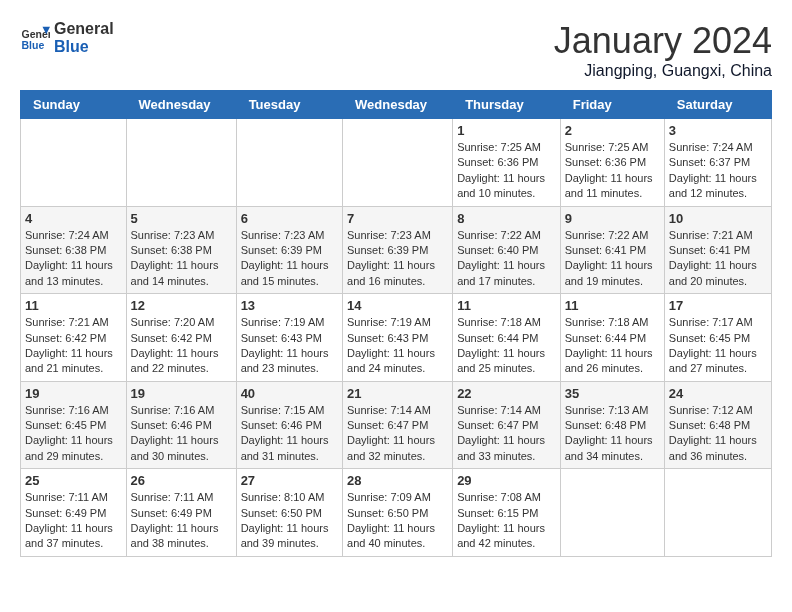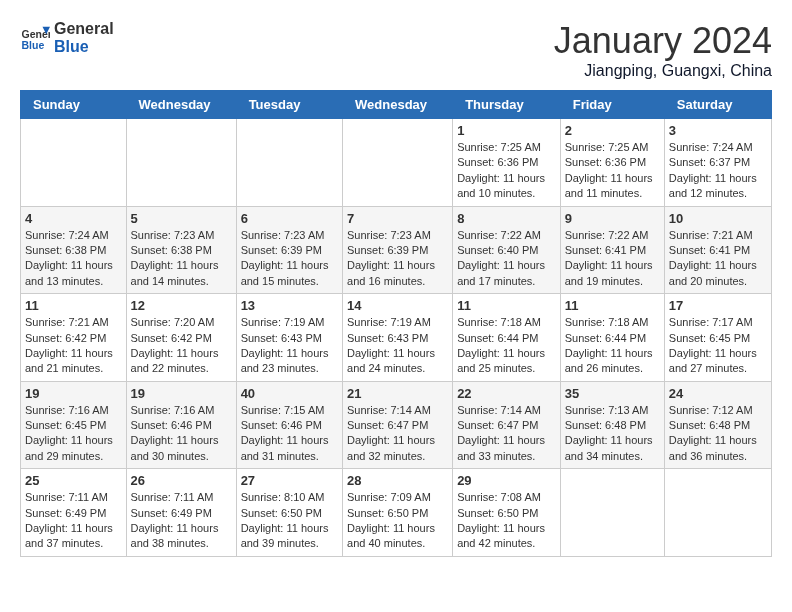--- a/index.html
+++ b/index.html
@@ -319,21 +319,21 @@
         <td>
           <span class="day-num">28</span>
           <div class="day-info">Sunrise: 7:09 AM
 Sunset: 6:50 PM
 Daylight: 11 hours
 and 40 minutes.</div>
         </td>
         <td>
           <span class="day-num">29</span>
           <div class="day-info">Sunrise: 7:08 AM
-Sunset: 6:50 PM
+Sunset: 6:15 PM
 Daylight: 11 hours
 and 42 minutes.</div>
         </td>
         <td class="empty-cell"></td>
         <td class="empty-cell"></td>
       </tr>
     </tbody>
 </table>
 
 </body></html>

